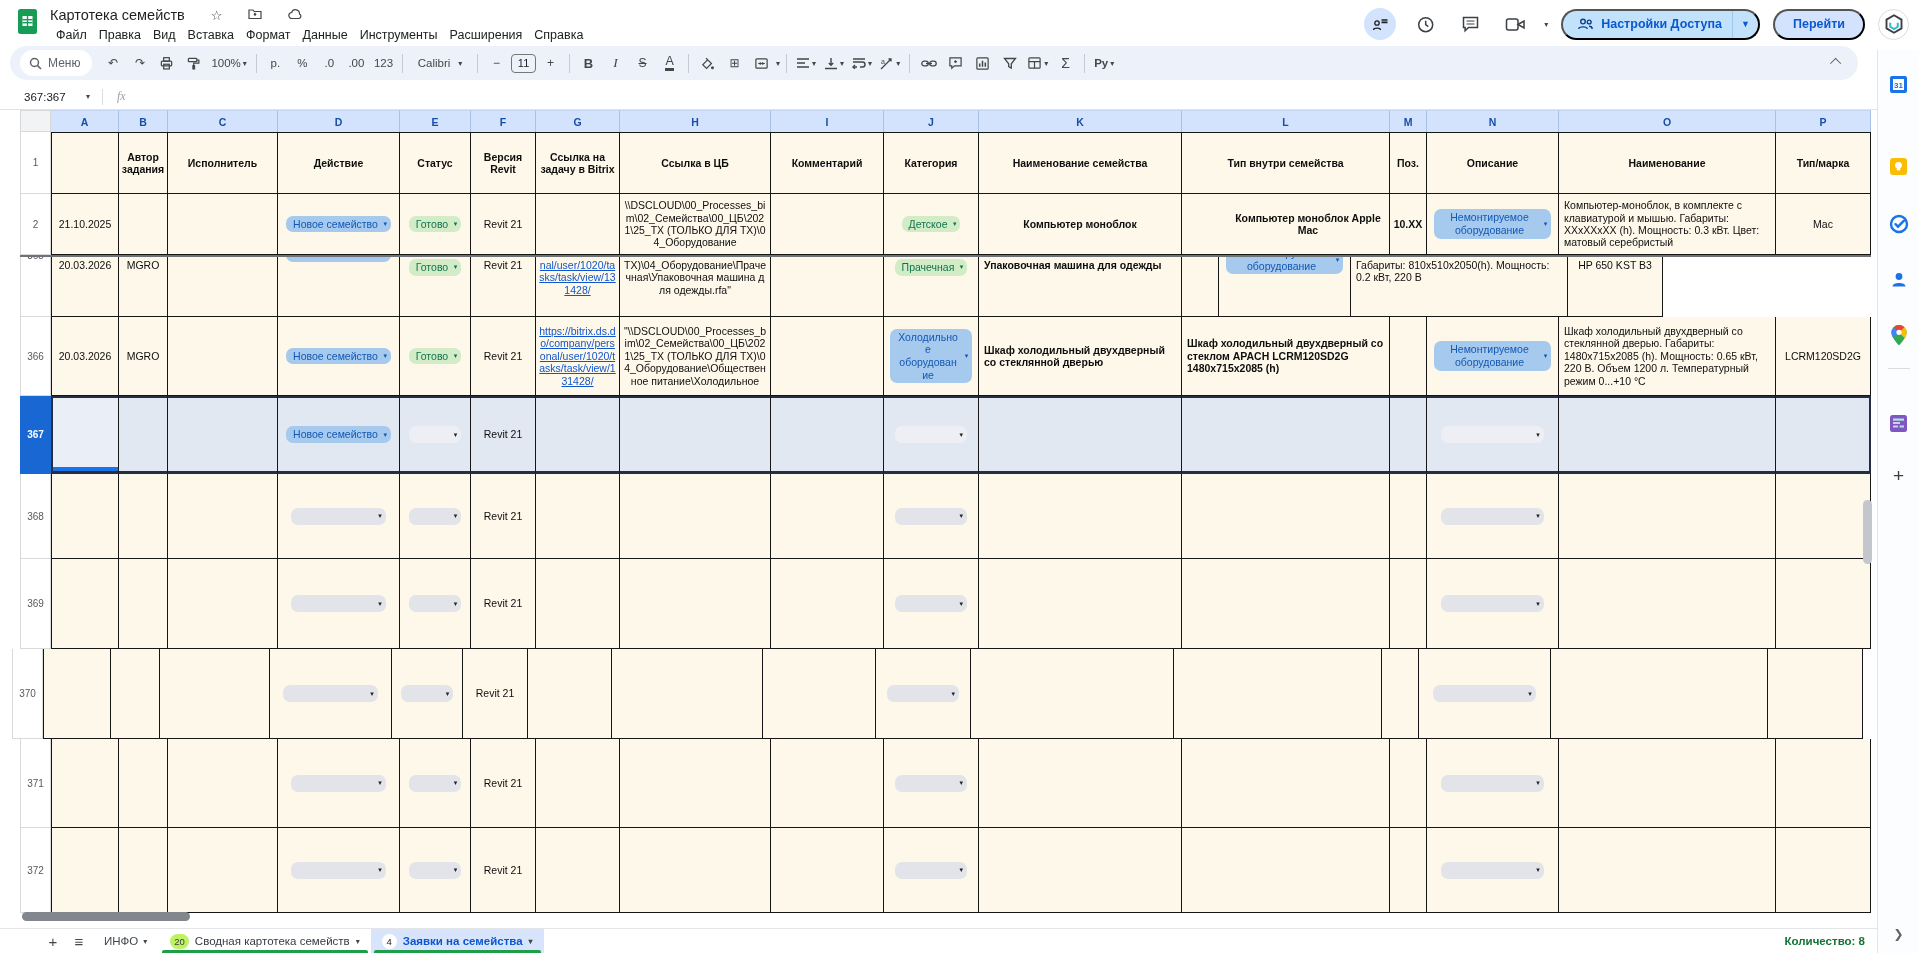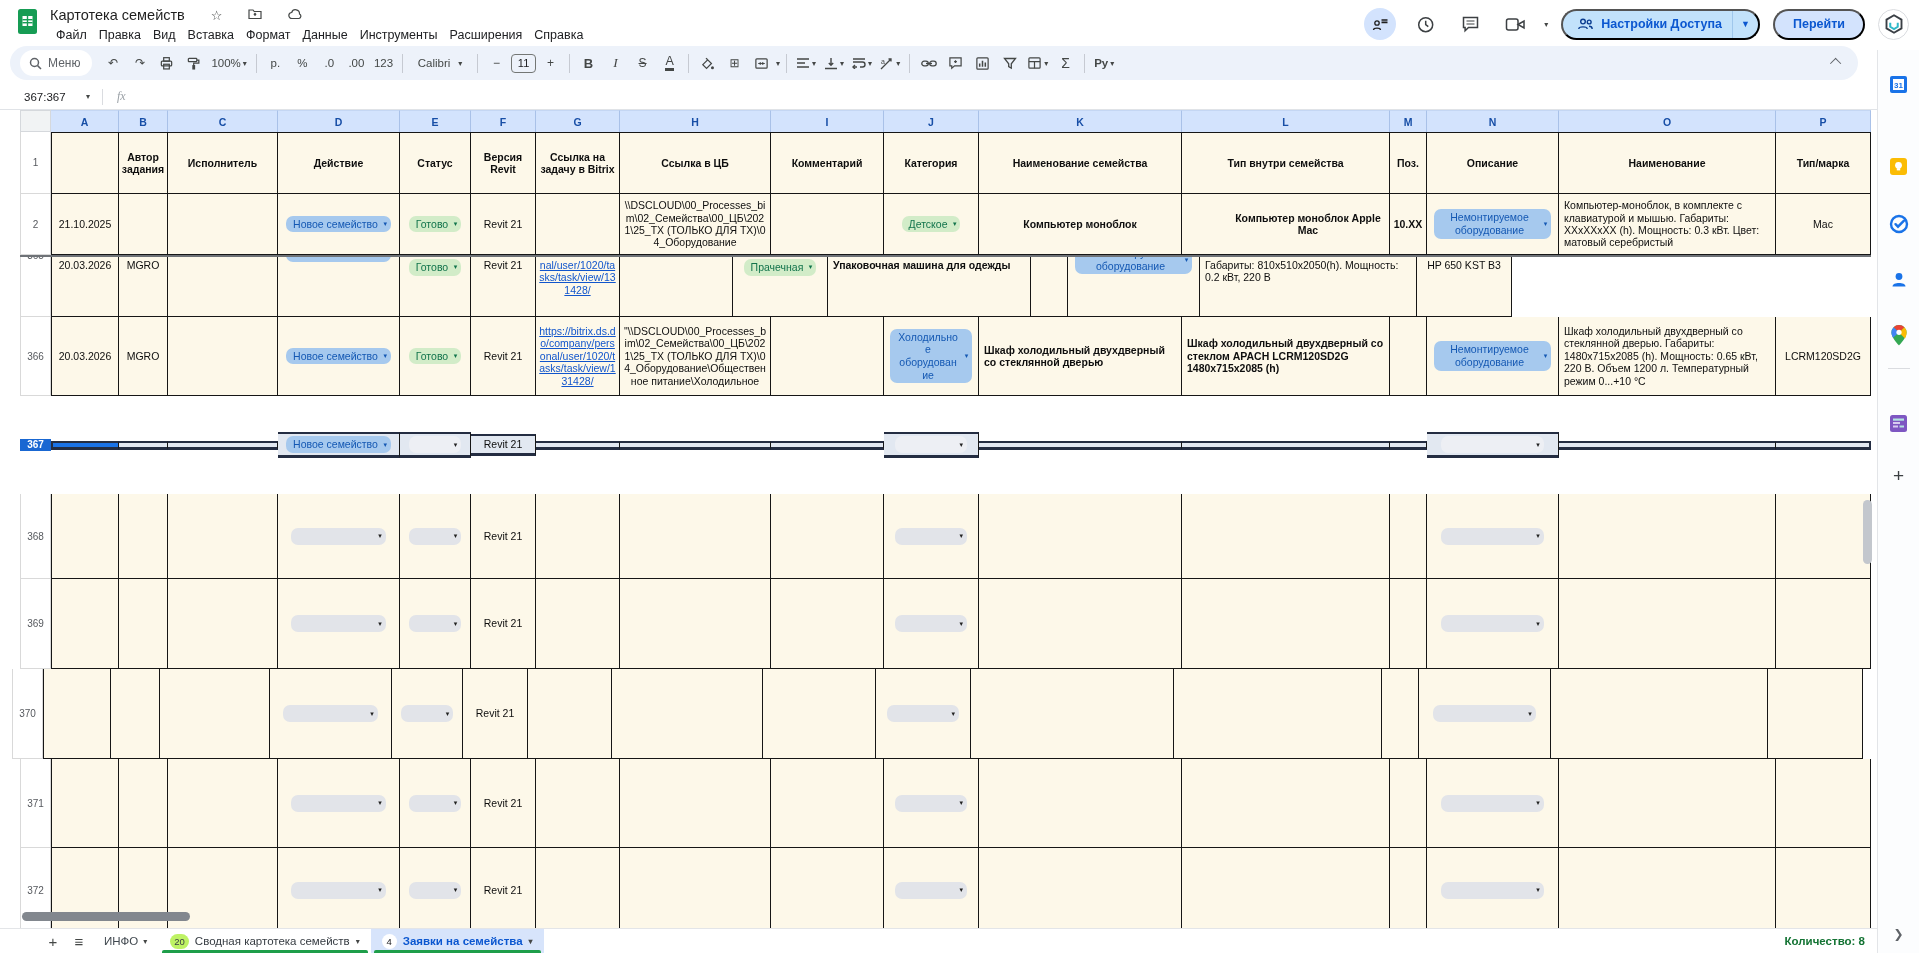--- a/index.html
+++ b/index.html
@@ -473,20 +473,23 @@
         </div>
         <div class="cl cE" style="width: 71px;">
           <div class="chip chip-green"><span>Готово</span><span class="arr">▾</span></div>
         </div>
         <div class="cl cF" style="width: 65px;">
           <span>Revit 21</span>
         </div>
         <div class="cl cG" style="width: 84px;">
           <span class="lnk">nal/user/1020/tasks/task/view/131428/</span>
         </div>
+        <div class="cl cH" style="width: 151px;">
+          <span style="word-break: break-all;">ТХ)\04_Оборудование\Прачечная\Упаковочная машина для одежды.rfa"</span>
+        </div>
         <div class="cl cI" style="width: 113px;"></div>
         <div class="cl cJ" style="width: 95px;">
           <div class="chip chip-green"><span>Прачечная</span><span class="arr">▾</span></div>
         </div>
         <div class="cl cK" style="width: 203px; justify-content: flex-start; text-align: left; padding: 2px 5px;">
           <span style="font-weight: bold;">Упаковочная машина для одежды</span>
         </div>
         <div class="cl cM" style="width: 37px;"></div>
         <div class="cl cN" style="width: 132px;">
           <div class="chip chip-blue chipclip"><span>Немонтируемое оборудование</span><span class="arr">▾</span></div>
@@ -538,21 +541,21 @@
         <div class="cl cN" style="width: 132px;">
           <div class="chip chip-blue"><span>Немонтируемое оборудование</span><span class="arr">▾</span></div>
         </div>
         <div class="cl cO" style="width: 217px; justify-content: flex-start; text-align: left; padding: 2px 5px;">
           <span>Шкаф холодильный двухдверный со стеклянной дверью. Габариты: 1480х715х2085 (h). Мощность: 0.65 кВт, 220 В. Объем 1200 л. Температурный режим 0...+10 °С</span>
         </div>
         <div class="cl cP last" style="width: 95px;">
           <span>LCRM120SD2G</span>
         </div>
       </div>
-      <div class="gr sel" style="height: 98px; align-items: center;">
+      <div class="gr sel" style="height: 78px;">
         <div class="rn">
           <span>367</span>
         </div>
         <div class="cl cA first" style="width: 68px;"></div>
         <div class="cl cB" style="width: 49px;"></div>
         <div class="cl cC" style="width: 110px;"></div>
         <div class="cl cD" style="width: 122px;">
           <div class="chip chip-blue"><span>Новое семейство</span><span class="arr">▾</span></div>
         </div>
         <div class="cl cE" style="width: 71px;">

